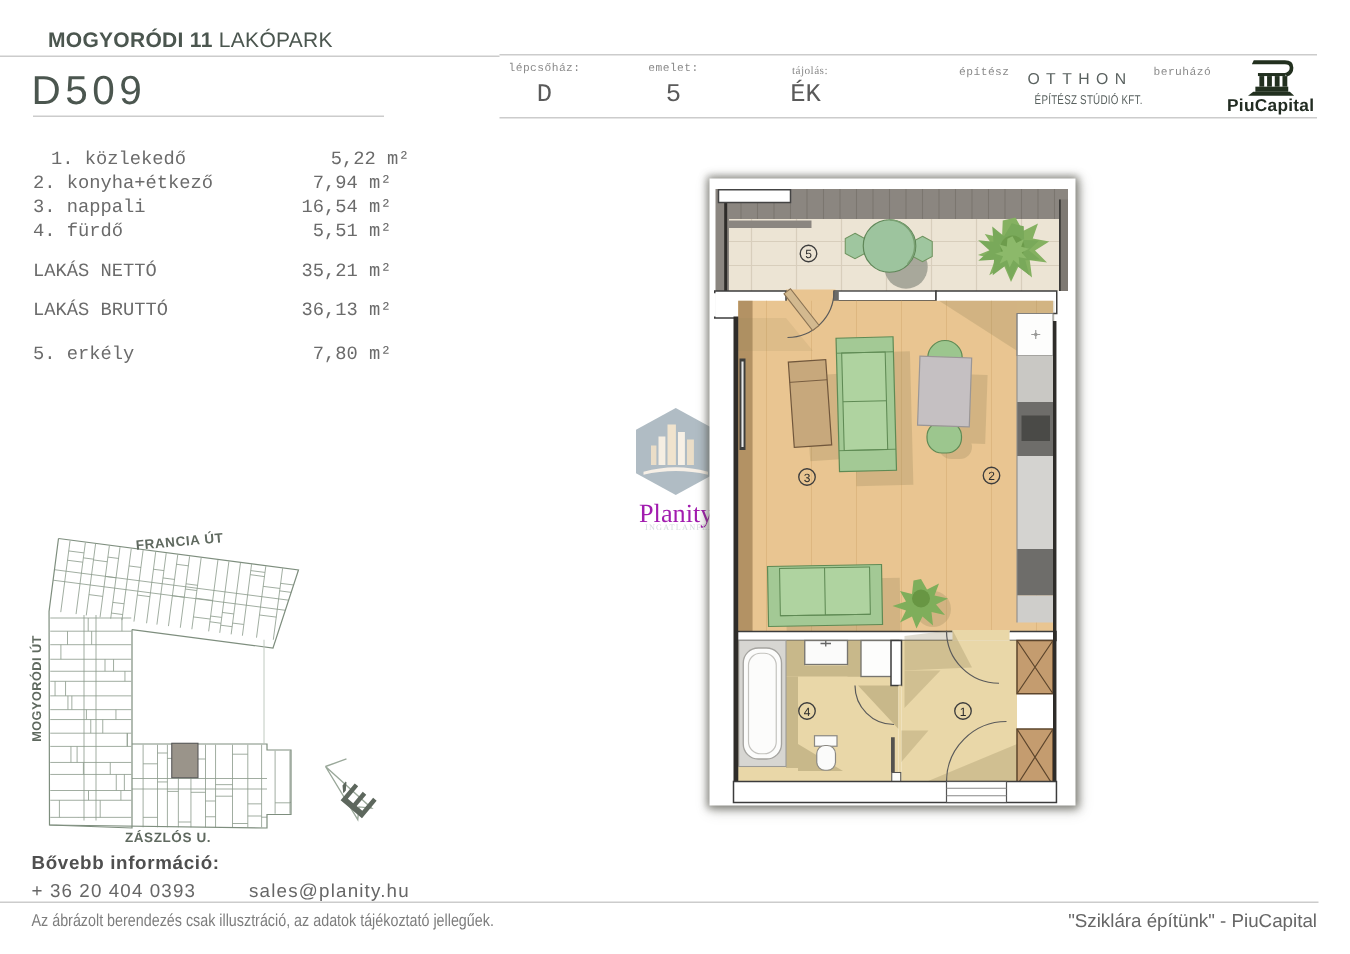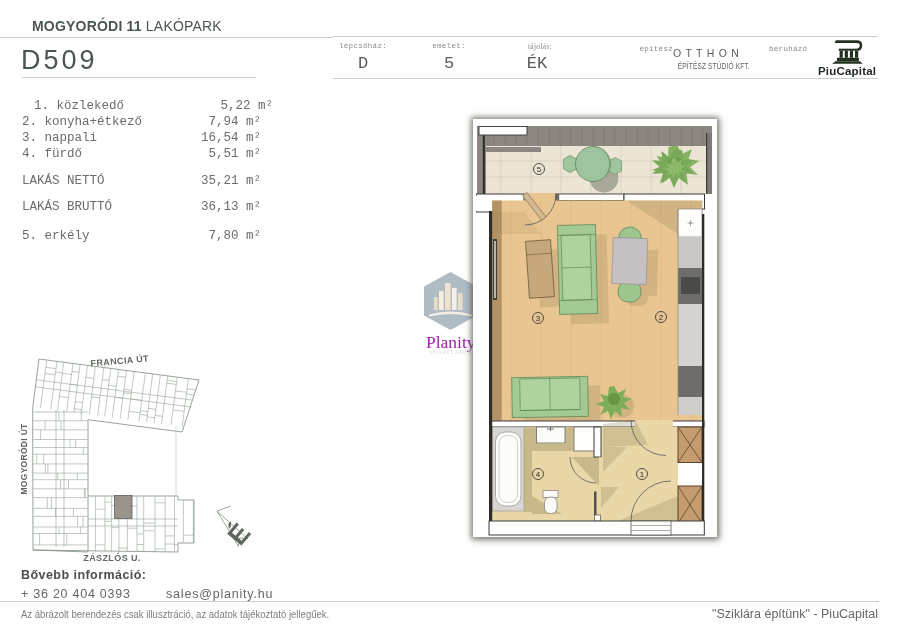--- a/index.html
+++ b/index.html
@@ -41,21 +41,21 @@
 <div class="abs" id="tbl">
   <div class="tlab" style="left:0px;width:60px;text-align:center;">lépcsőház:</div>
   <div class="tval" style="left:0px;width:60px;text-align:center;">D</div>
   <div class="tlab" style="left:86px;width:60px;text-align:center;">emelet:</div>
   <div class="tval" style="left:86px;width:60px;text-align:center;">5</div>
   <div class="tlab" style="left:159px;width:60px;text-align:right;font-family:Liberation Serif, serif;">tájolás:</div>
   <div class="tval" style="left:174px;width:60px;text-align:center;">ÉK</div>
   <div class="tlab" style="left:280px;width:60px;text-align:right;top:8px;">építész</div>
   <div class="tlab" style="left:436px;width:60px;text-align:left;top:8px;">beruházó</div>
 
-  <div style="position:absolute;left:336px;top:10px;width:76px;text-align:center;">
+  <div style="position:absolute;left:348px;top:10px;width:76px;text-align:center;">
     <div style="font-size:10.5px;color:#59615f;letter-spacing:4.3px;margin-left:2px;">OTTHON</div>
     <div style="font-size:8.5px;color:#59615f;transform:scaleX(.77);transform-origin:center;margin-top:2px;white-space:nowrap;letter-spacing:.2px;">ÉPÍTÉSZ STÚDIÓ KFT.</div>
   </div>
 
   <div style="position:absolute;left:485px;top:3px;width:58px;text-align:center;">
     <svg width="31" height="24" viewBox="0 0 29 22" style="display:block;margin:0 auto;">
       <g fill="#22301f">
         <path d="M3.6 0 H23 Q28.3 0 28.3 4.6 Q28.3 8.8 24.4 10 L22.6 8.1 Q26 7.3 26 4.6 Q26 2.5 23 2.5 H2.4 Z"></path>
         <rect x="6.2" y="7.9" width="17.2" height="1.9"></rect>
         <rect x="7.1" y="9.8" width="3" height="6.6"></rect>

